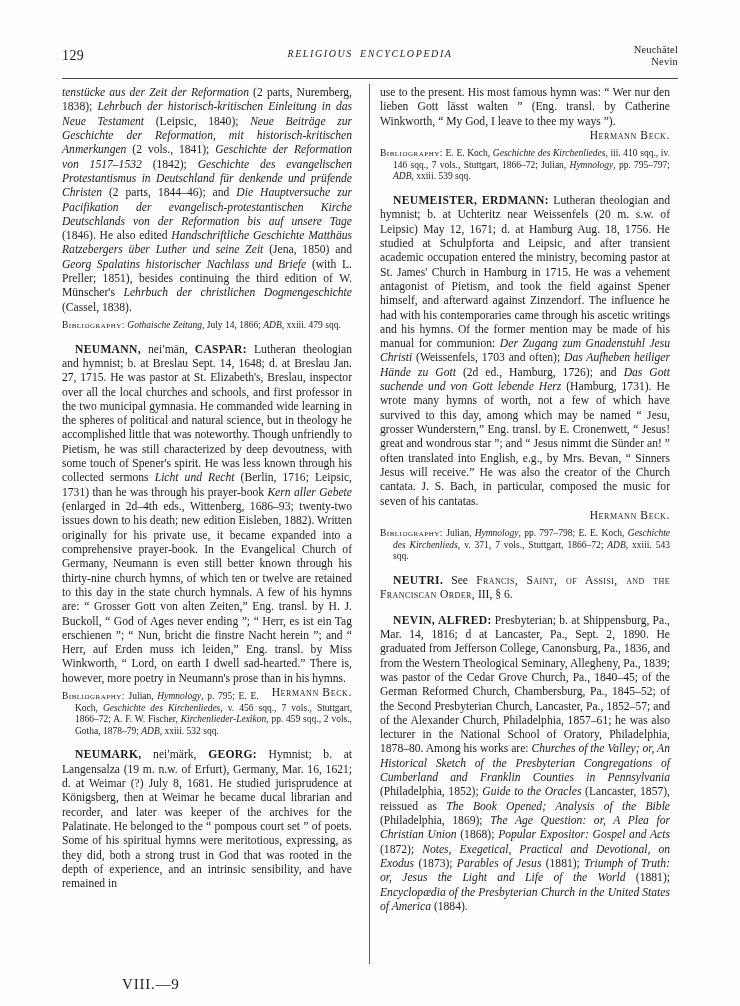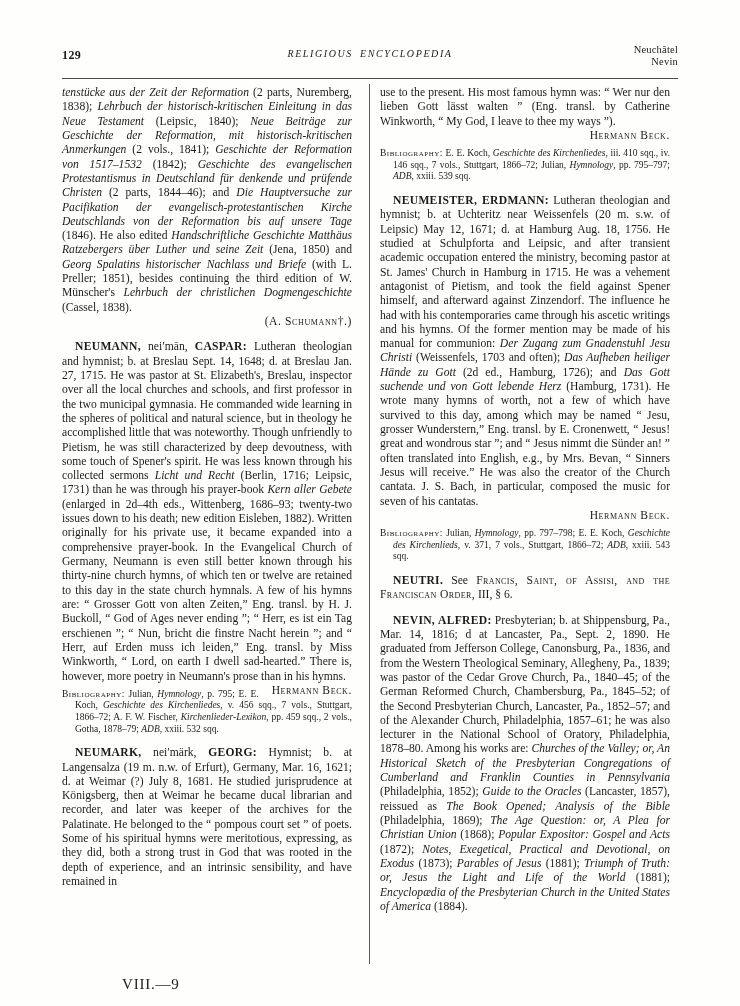--- a/index.html
+++ b/index.html
@@ -27,22 +27,22 @@
     position: absolute;
     left: 62px;
     top: 44px;
     width: 616px;
     height: 30px;
   }
   .folio {
     position: absolute;
     left: 0;
     top: 4px;
-    font-size: 12px;
-    font-weight: bold;
+    font-size: 14px;
+    font-weight: normal;
     letter-spacing: 0.4px;
   }
   .head-title {
     position: absolute;
     left: 0;
     right: 0;
     top: 4px;
     text-align: center;
     font-size: 10px;
     letter-spacing: 1.6px;
@@ -157,21 +157,21 @@
     <div class="head-right">
       <div>Neuchâtel</div>
       <div>Nevin</div>
     </div>
   </div>
   <div class="head-rule"></div>
   <div class="col-rule"></div>
 
   <div class="col col-left">
     <p class="body-par"><span class="it">tenstücke aus der Zeit der Reformation</span><span> (2 parts, Nuremberg, 1838); </span><span class="it">Lehrbuch der historisch-kritischen Einleitung in das Neue Testament</span><span> (Leipsic, 1840); </span><span class="it">Neue Beiträge zur Geschichte der Reformation, mit historisch-kritischen Anmerkungen</span><span> (2 vols., 1841); </span><span class="it">Geschichte der Reformation von 1517–1532</span><span> (1842); </span><span class="it">Geschichte des evangelischen Protestantismus in Deutschland für denkende und prüfende Christen</span><span> (2 parts, 1844–46); and </span><span class="it">Die Hauptversuche zur Pacifikation der evangelisch-protestantischen Kirche Deutschlands von der Reformation bis auf unsere Tage</span><span> (1846). He also edited </span><span class="it">Handschriftliche Geschichte Matthäus Ratzebergers über Luther und seine Zeit</span><span> (Jena, 1850) and </span><span class="it">Georg Spalatins historischer Nachlass und Briefe</span><span> (with L. Preller; 1851), besides continuing the third edition of W. Münscher's </span><span class="it">Lehrbuch der christlichen Dogmengeschichte</span><span> (Cassel, 1838).</span></p>
-    <p class="sig-line">(A. Schumann†.)</p>
+    <p class="biblio"><span class="lbl">Bibliography:</span><span><span class="it"> Gothaische Zeitung</span><span>, July 14, 1866; </span><span class="it">ADB</span><span>, xxiii. 479 sqq.</span></span></p>
 
     <p class="entry"><span class="entry-name">NEUMANN,</span><span> nei′mān, </span><span class="entry-name">CASPAR:</span><span><span> Lutheran theologian and hymnist; b. at Breslau Sept. 14, 1648; d. at Breslau Jan. 27, 1715. He was pastor at St. Elizabeth's, Breslau, inspector over all the local churches and schools, and first professor in the two municipal gymnasia. He commanded wide learning in the spheres of political and natural science, but in theology he accomplished little that was noteworthy. Though unfriendly to Pietism, he was still characterized by deep devoutness, with some touch of Spener's spirit. He was less known through his collected sermons </span><span class="it">Licht und Recht</span><span> (Berlin, 1716; Leipsic, 1731) than he was through his prayer-book </span><span class="it">Kern aller Gebete</span><span> (enlarged in 2d–4th eds., Wittenberg, 1686–93; twenty-two issues down to his death; new edition Eisleben, 1882). Written originally for his private use, it became expanded into a comprehensive prayer-book. In the Evangelical Church of Germany, Neumann is even still better known through his thirty-nine church hymns, of which ten or twelve are retained to this day in the state church hymnals. A few of his hymns are: “ Grosser Gott von alten Zeiten,” Eng. transl. by H. J. Buckoll, “ God of Ages never ending ”; “ Herr, es ist ein Tag erschienen ”; “ Nun, bricht die finstre Nacht herein ”; and “ Herr, auf Erden muss ich leiden,” Eng. transl. by Miss Winkworth, “ Lord, on earth I dwell sad-hearted.” There is, however, more poetry in Neumann's prose than in his hymns.</span></span><span class="sig-inline">Hermann Beck.</span></p>
     <p class="biblio clearfix"><span class="lbl">Bibliography:</span><span><span> Julian, </span><span class="it">Hymnology</span><span>, p. 795; E. E. Koch, </span><span class="it">Geschichte des Kirchenliedes</span><span>, v. 456 sqq., 7 vols., Stuttgart, 1866–72; A. F. W. Fischer, </span><span class="it">Kirchenlieder-Lexikon</span><span>, pp. 459 sqq., 2 vols., Gotha, 1878–79; </span><span class="it">ADB</span><span>, xxiii. 532 sqq.</span></span></p>
 
     <p class="entry"><span class="entry-name">NEUMARK,</span><span> nei′märk, </span><span class="entry-name">GEORG:</span><span><span> Hymnist; b. at Langensalza (19 m. n.w. of Erfurt), Germany, Mar. 16, 1621; d. at Weimar (?) July 8, 1681. He studied jurisprudence at Königsberg, then at Weimar he became ducal librarian and recorder, and later was keeper of the archives for the Palatinate. He belonged to the “ pompous court set ” of poets. Some of his spiritual hymns were meritotious, expressing, as they did, both a strong trust in God that was rooted in the depth of experience, and an intrinsic sensibility, and have remained in</span></span></p>
   </div>
 
   <div class="col col-right">
     <p class="body-par"><span>use to the present. His most famous hymn was: “ Wer nur den lieben Gott lässt walten ” (Eng. transl. by Catherine Winkworth, “ My God, I leave to thee my ways ”).</span></p>
     <p class="sig-line">Hermann Beck.</p>

